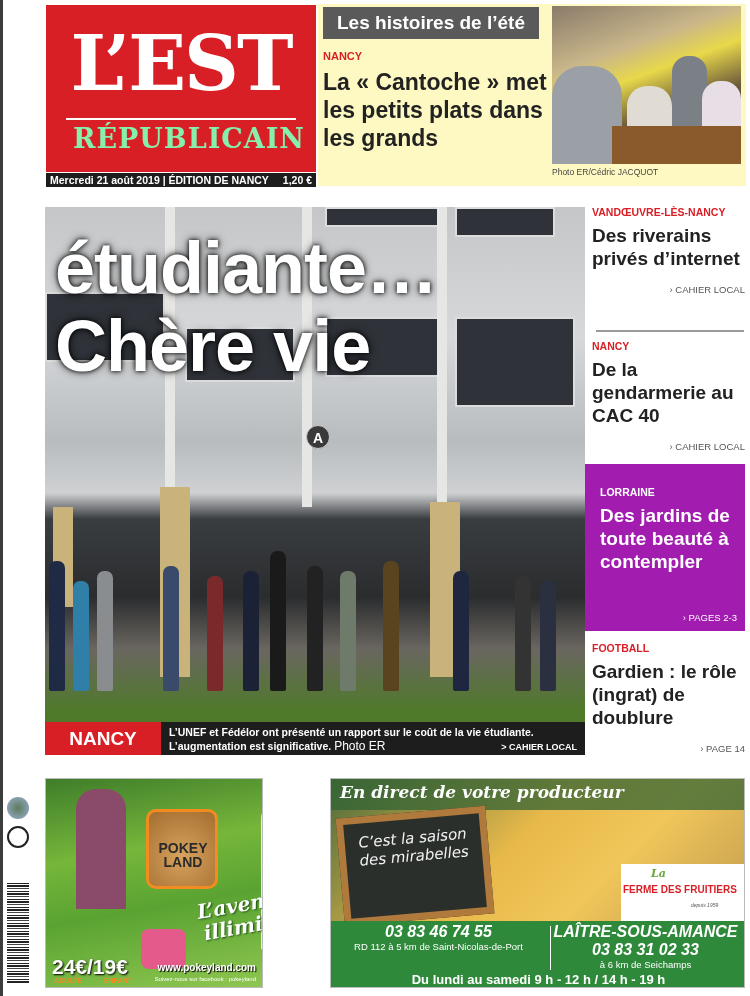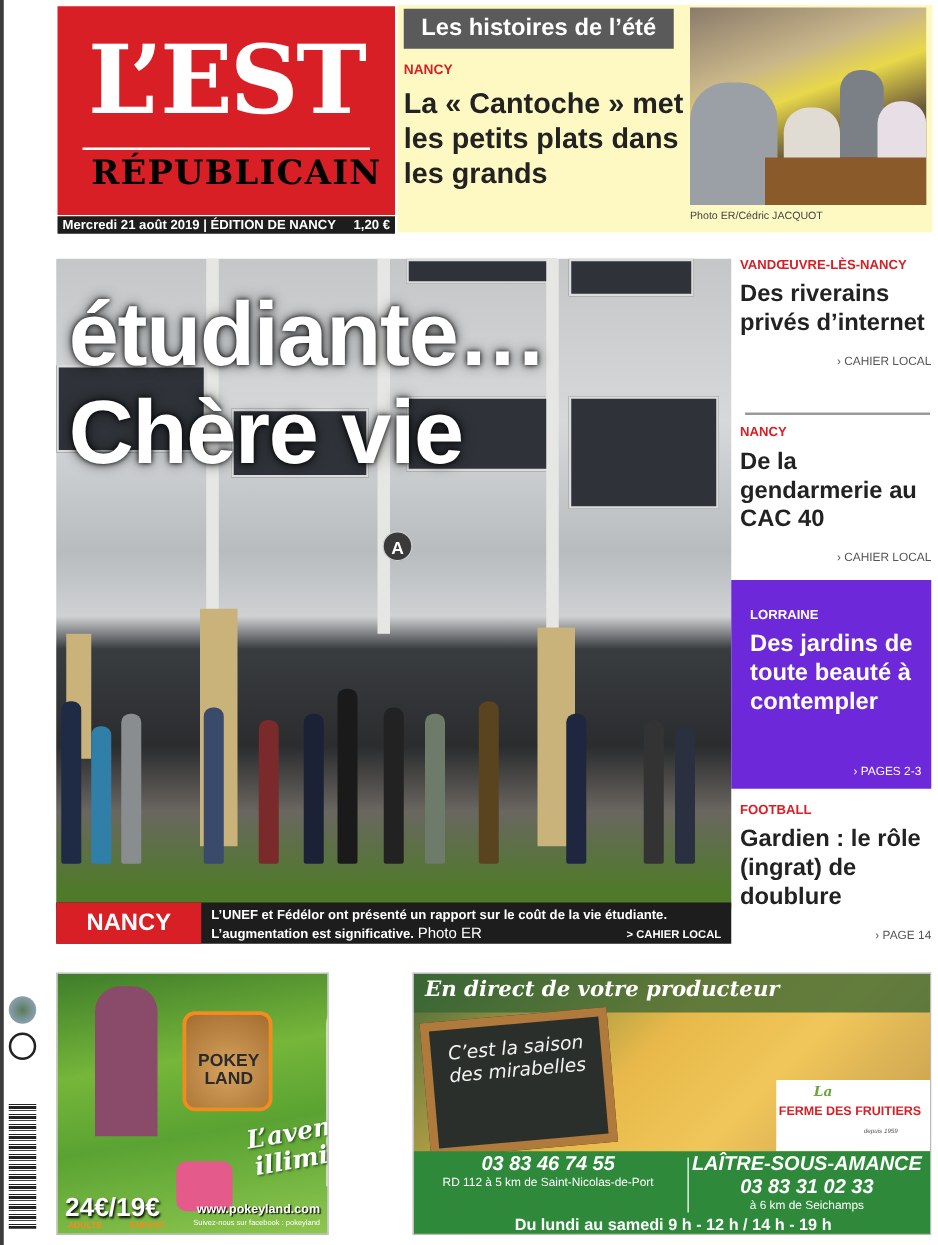--- a/index.html
+++ b/index.html
@@ -5,21 +5,21 @@
   * { box-sizing: border-box; margin: 0; padding: 0; }
   html, body { width: 750px; height: 996px; background: #ffffff; overflow: hidden; }
   body { position: relative; font-family: "DejaVu Sans", sans-serif; color: #1a1a1a; }
 
   
   .masthead { position: absolute; left: 46px; top: 5px; width: 270px; height: 180px; }
   .logo-box { position: absolute; left: 0; top: 0; width: 270px; height: 167px; background: #d91f26; }
   .logo-main { position: absolute; left: 0; right: 0; top: 14px; text-align: center; color: #fff;
     font-family: "DejaVu Serif", serif; font-weight: bold; font-size: 76px; letter-spacing: -2px; line-height: 90px; }
   .logo-rule { position: absolute; left: 20px; right: 20px; top: 113px; height: 2px; background: #fff; }
-  .logo-sub { position: absolute; left: 16px; right: 0; top: 118px; text-align: center; color: #000000;
+  .logo-sub { position: absolute; left: 16px; right: 0; top: 118px; text-align: center; color: #86efac;
     font-family: "DejaVu Serif", serif; font-weight: bold; font-size: 27px; letter-spacing: 1px; }
   .dateline { position: absolute; left: 0; top: 168px; width: 270px; height: 14px; background: #1d1d1d; color: #fff;
     font-family: "Liberation Sans", sans-serif; font-weight: bold; font-size: 10.5px; line-height: 14px; padding: 0 4px;
     display: flex; justify-content: space-between; }
 
   
   .teaser { position: absolute; left: 318px; top: 4px; width: 428px; height: 182px; background: #fef9c3; }
   .teaser-kicker-tag { position: absolute; left: 5px; top: 3px; width: 216px; height: 32px; background: #5a5a5a; color: #fff;
     font-family: "Liberation Sans", sans-serif; font-weight: bold; font-size: 19px; line-height: 32px; text-align: center; }
   .teaser-location { position: absolute; left: 5px; top: 46px; color: #d91f26; font-family: "Liberation Sans", sans-serif;
@@ -51,21 +51,21 @@
   .caption-text .credit { font-weight: normal; font-size: 12px; }
   .caption-link { position: absolute; right: 8px; bottom: 3px; color: #fff; font-family: "Liberation Sans", sans-serif;
     font-weight: bold; font-size: 9px; }
 
   
   .side { position: absolute; left: 592px; width: 153px; font-family: "Liberation Sans", sans-serif; }
   .side-kicker { color: #d91f26; font-weight: bold; font-size: 10.5px; }
   .side-title { margin-top: 6px; color: #222; font-weight: bold; font-size: 19px; line-height: 23px; }
   .side-link { text-align: right; color: #555; font-size: 9.5px; }
   .side-rule { position: absolute; left: 596px; width: 148px; height: 2px; background: #9a9a9a; }
-  .side-blue { position: absolute; left: 585px; top: 464px; width: 160px; height: 167px; background: #6d28d9; padding: 22px 0 0 15px;
+  .side-blue { position: absolute; left: 585px; top: 464px; width: 160px; height: 167px; background: #a21caf; padding: 22px 0 0 15px;
     font-family: "Liberation Sans", sans-serif; color: #fff; }
   .side-blue .side-kicker { color: #fff; }
   .side-blue .side-title { color: #fff; font-size: 19px; line-height: 23px; margin-top: 6px; }
   .side-blue .side-link { color: #fff; position: absolute; right: 8px; bottom: 8px; }
 
   
   .left-strip { position: absolute; left: 0; top: 0; width: 40px; height: 996px; }
   .left-strip .edge { position: absolute; left: 0; top: 0; width: 3px; height: 996px; background: #3c3c3c; }
   .icon-circle { position: absolute; left: 7px; width: 22px; height: 22px; border-radius: 50%; }
   .barcode { position: absolute; left: 7px; top: 883px; width: 22px; height: 100px;

